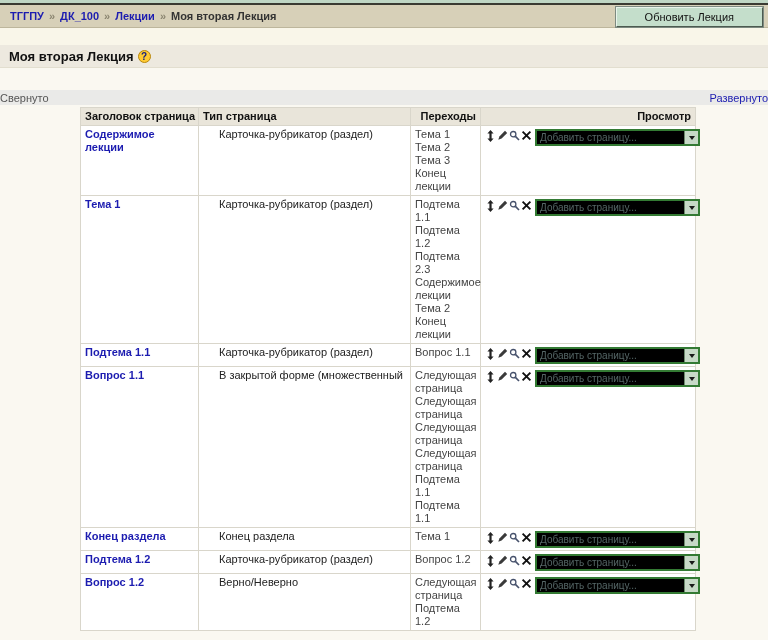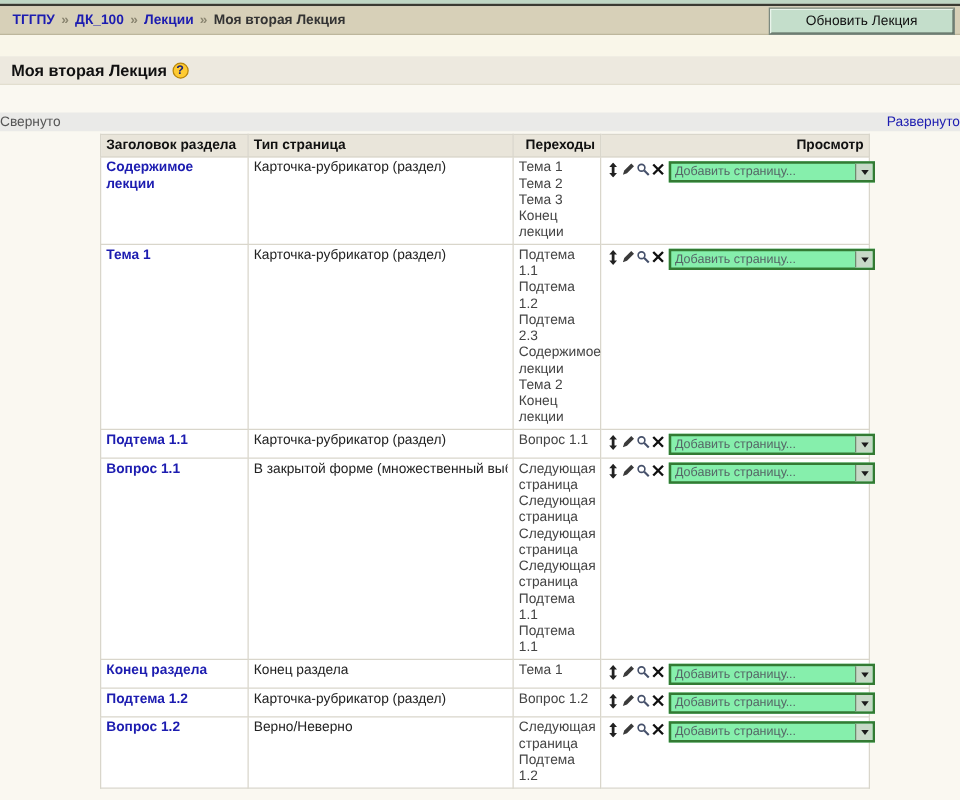--- a/index.html
+++ b/index.html
@@ -64,29 +64,29 @@
   
   table{
     border-collapse:collapse;table-layout:fixed;margin:2px 0 0 80px;width:615px;
     background:#fff;font-size:11px;
   }
   col.c1{width:118px;} col.c2{width:212px;} col.c3{width:70px;} col.c4{width:215px;}
   th,td{border:1px solid #d9d6cb;vertical-align:top;padding:2px 4px;line-height:13px;}
   th{background:#e9e5da;color:#111;font-weight:bold;text-align:left;white-space:nowrap;}
   th.center{text-align:right;}
   td a.plink{color:var(--link);font-weight:bold;text-decoration:none;cursor:pointer;}
-  .ptype{color:#222;white-space:nowrap;overflow:hidden;}
+  .ptype{color:#222;white-space:nowrap;overflow:hidden;margin-left:16px;}
   td.c3cell{color:#444;}
   td.c3cell div{line-height:13px;}
   .actions{display:flex;align-items:flex-start;padding-top:1px;}
   .aicon{display:inline-block;width:12px;height:12px;margin:1px 1px 0 0;cursor:pointer;}
   .aicon svg{display:block;}
   .sel{
     display:inline-flex;align-items:stretch;width:165px;height:17px;margin-left:2px;
-    border:2px solid var(--green);background:#86efac;cursor:pointer;flex:none;
+    border:2px solid var(--green);background:#000000;cursor:pointer;flex:none;
   }
   .sel-label{
     flex:1;font-size:10px;color:#566;line-height:13px;padding-left:3px;
     white-space:nowrap;overflow:hidden;
   }
   .sel-btn{
     width:14px;background:#c7d9c7;border-left:1px solid #6d8a6d;
     display:flex;align-items:center;justify-content:center;cursor:pointer;
   }
   .arr{
@@ -127,21 +127,21 @@
 
 <table>
   <colgroup>
       <col class="c1">
       <col class="c2">
       <col class="c3">
       <col class="c4">
     </colgroup>
   <thead>
     <tr>
-      <th>Заголовок раздела</th>
+      <th>Заголовок страница</th>
       <th>Тип страница</th>
       <th class="center">Переходы</th>
       <th class="center">Просмотр</th>
     </tr>
   </thead>
   <tbody>
   <tr>
     <td><a class="plink">Содержимое лекции</a></td>
     <td>
           <div class="ptype">Карточка-рубрикатор (раздел)</div>

